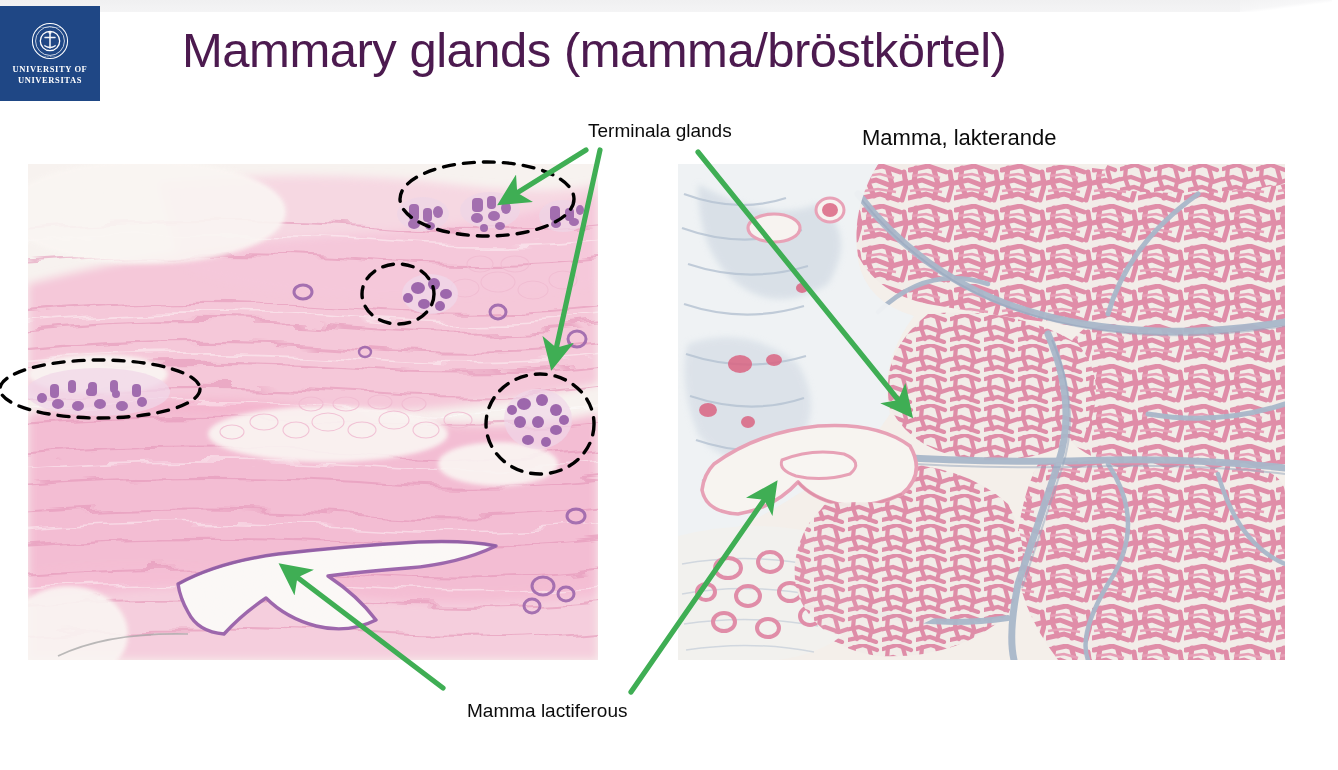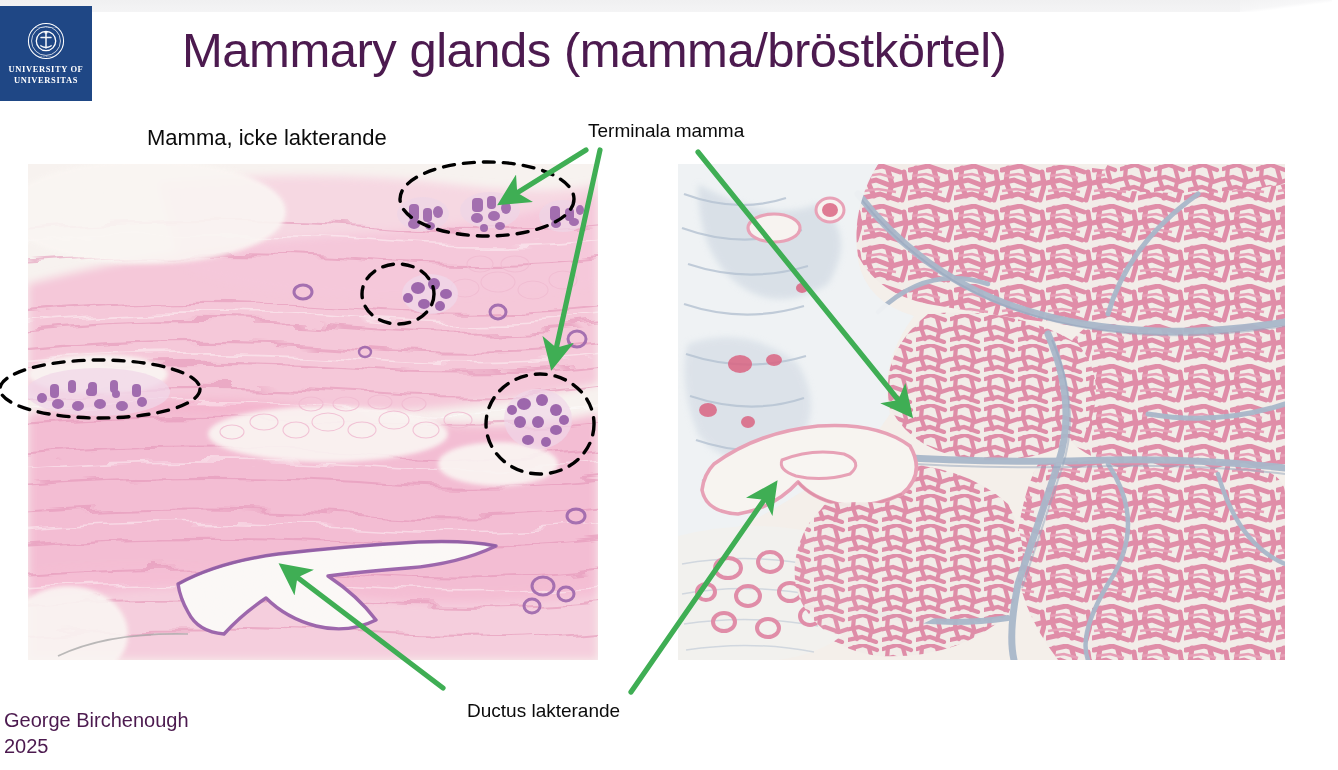--- a/index.html
+++ b/index.html
@@ -17,21 +17,21 @@
     position:absolute;left:0;top:0;width:1240px;height:12px;
     background:linear-gradient(#f0f0f1,#f4f4f5);
   }
   .topband:after{
     content:"";position:absolute;right:-92px;top:0;width:92px;height:12px;
     background:linear-gradient(to bottom right,#f2f2f3 0%,#f7f7f8 45%,#ffffff 60%);
   }
 
   
   .logo{
-    position:absolute;left:0;top:6px;width:92px;height:95px;
+    position:absolute;left:0;top:6px;width:100px;height:95px;
     background:#1f4785;
     display:flex;flex-direction:column;align-items:center;justify-content:center;
     color:#ffffff;
   }
   .seal{width:38px;height:38px;margin-bottom:4px;display:block;}
   .logo-l1,.logo-l2{
     font-family:"Liberation Serif", serif;
     font-size:8.5px;letter-spacing:.6px;font-weight:700;line-height:11px;
     text-align:center;white-space:nowrap;
   }
@@ -88,23 +88,23 @@
         <text x="20" y="6.4" text-anchor="middle">★ GOTHENBURG ★</text>
         <text x="20" y="36.6" text-anchor="middle">UNIVERSITAS</text>
       </g>
     </svg>
     <div class="logo-l1">UNIVERSITY OF</div>
     <div class="logo-l2">UNIVERSITAS</div>
   </div>
 
   <div class="title">Mammary glands (mamma/bröstkörtel)</div>
 
-  <div class="cap cap-left">Mamma, icke lakterande</div>
-  <div class="cap cap-mid">Terminala mamma</div>
-  <div class="cap cap-duct">Ductus lakterande</div>
+  <div class="cap cap-mid">Terminala glands</div>
+  <div class="cap cap-right">Mamma, lakterande</div>
+  <div class="cap cap-duct">Mamma lactiferous</div>
 
   <div class="panel panel-left">
     <svg viewBox="0 0 570 496" preserveAspectRatio="none">
       <defs>
         <filter id="fgrain">
             <feTurbulence type="fractalNoise" baseFrequency="0.9" numOctaves="3" result="n"></feTurbulence>
           <feColorMatrix in="n" type="saturate" values="0"></feColorMatrix>
           <feComponentTransfer>
               <feFuncA type="linear" slope="0.13"></feFuncA>
             </feComponentTransfer>
@@ -450,18 +450,14 @@
 
     <g stroke="#3fae54" stroke-width="5.2" fill="none" marker-end="url(#ga)" stroke-linecap="round">
       <line x1="586" y1="150" x2="504" y2="201"></line>
       <line x1="600" y1="150" x2="553" y2="363"></line>
       <line x1="698" y1="152" x2="908" y2="412"></line>
       <line x1="443" y1="688" x2="285" y2="568"></line>
       <line x1="631" y1="692" x2="773" y2="487"></line>
     </g>
   </svg>
 
-  <div class="author">
-    <div>George Birchenough</div>
-    <div>2025</div>
-  </div>
 
 </div>
 
 </body></html>

